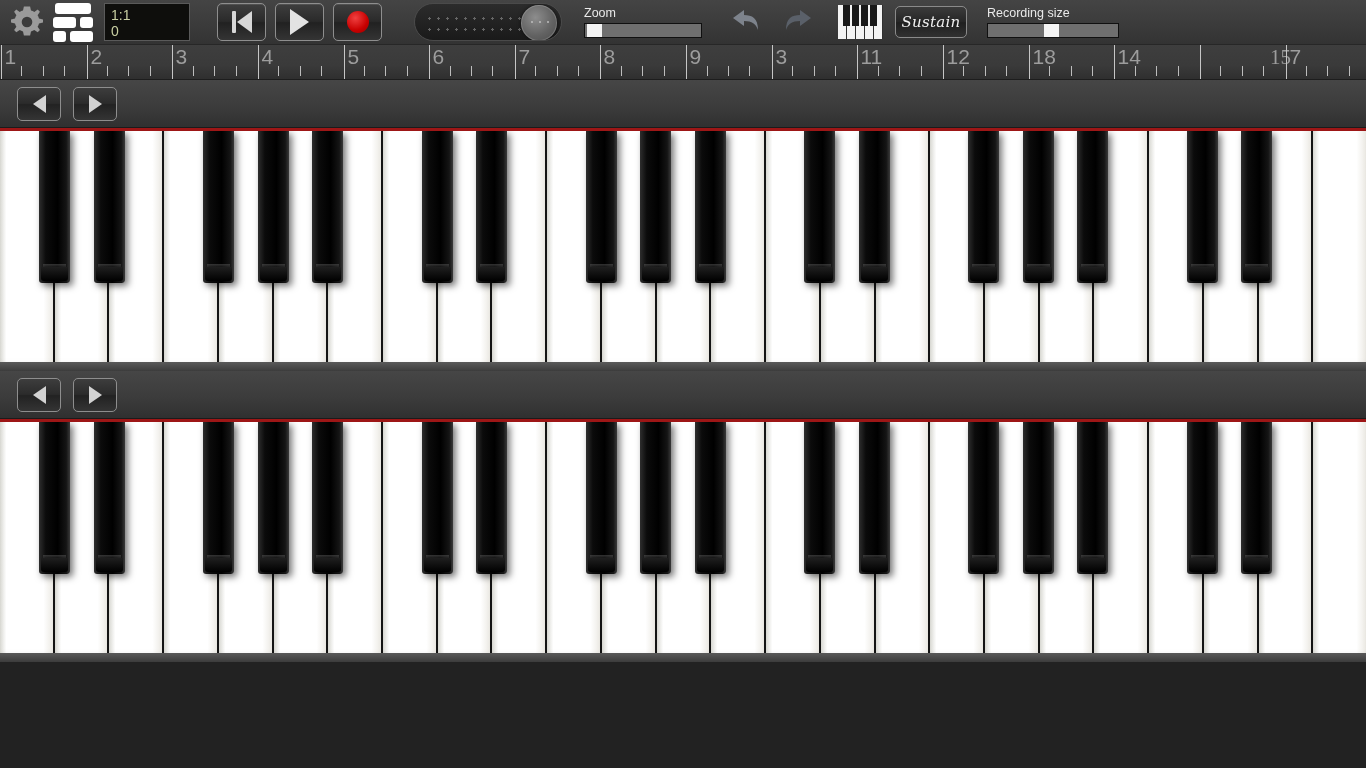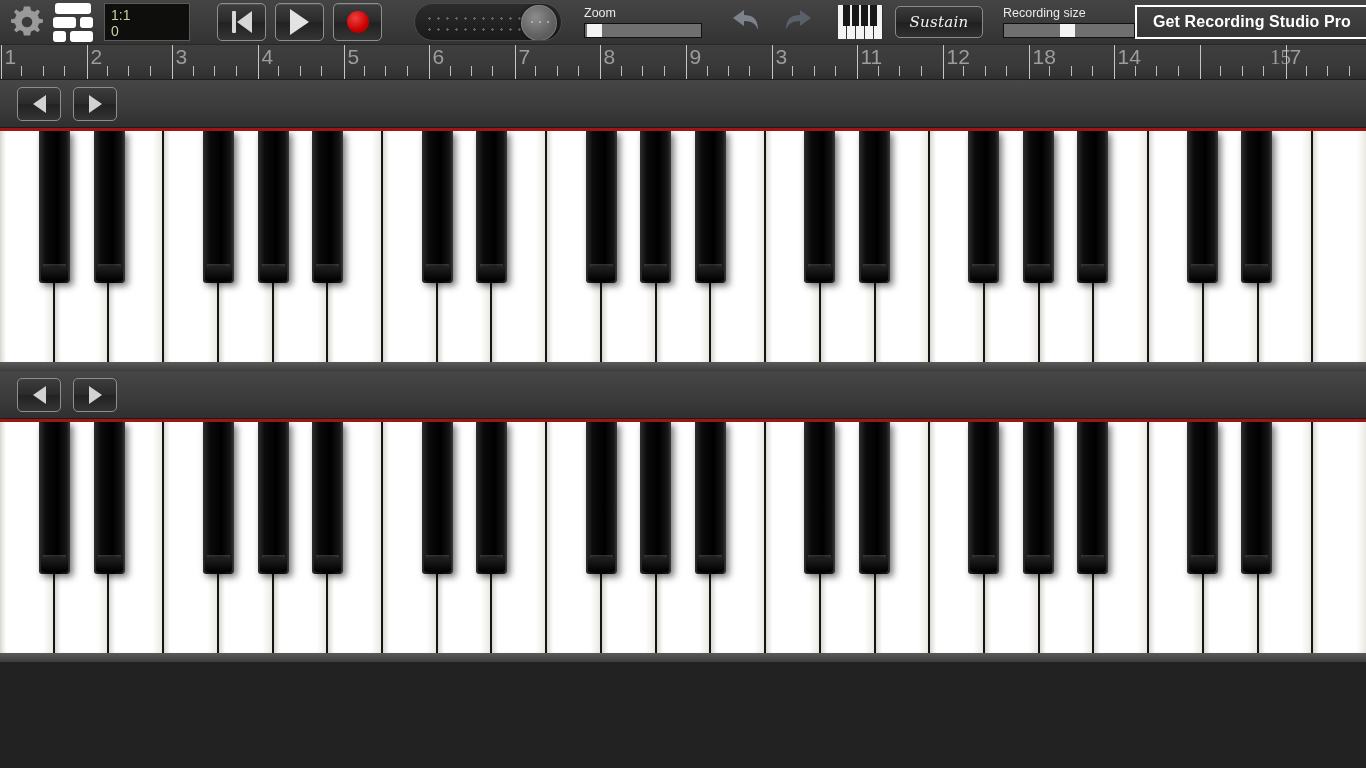--- a/index.html
+++ b/index.html
@@ -69,21 +69,21 @@
   .track{ height:15px; background:#6f6f6f; border:1px solid #101010; position:relative; }
   .thumb{ position:absolute; top:0; height:13px; width:15px; background:#f4f4f4; }
 
   .arrows{ display:flex; gap:16px; margin-left:26px; flex:0 0 auto; align-items:center; }
 
   .kbicon{ margin-left:22px; flex:0 0 auto; display:flex; height:34px; align-items:stretch; }
   .kbi-w{ width:9px; background:#f3f3f3; border-right:1px solid #303030; position:relative; }
   .kbi-b{ width:7px; background:#181818; height:21px; position:absolute; top:0; left:5px; z-index:2; }
 
   .sustain{
-    margin-left:12px; flex:0 0 auto; width:88px; height:32px; border-radius:5px;
+    margin-left:12px; flex:0 0 auto; width:72px; height:32px; border-radius:5px;
     background:linear-gradient(to bottom,#3b3b3b,#262626 50%,#1f1f1f 52%,#313131);
     border:1px solid #8a8a8a; color:#f0f0f0;
     display:flex;align-items:center;justify-content:center;
     font-family:"DejaVu Serif", serif; font-style:italic; font-size:15px;
     letter-spacing:.3px;
   }
 
   .gopro{
     margin-left:auto; margin-right:2px; flex:0 0 auto;
     height:34px; padding:0 16px; border:2px solid #ffffff; background:transparent;
@@ -244,21 +244,20 @@
 
     <div class="sustain">Sustain</div>
 
     <div class="sliderblk" style="margin-left:20px;">
       <div class="slbl">Recording size</div>
       <div class="track" style="width:132px">
         <div class="thumb" id="ksThumb" style="left: 56.16px;"></div>
       </div>
     </div>
 
-    <div class="gopro">Get Recording Studio Pro</div>
   </div>
 
   <div class="ruler" id="ruler">
 
   <div class="bar-tick" style="left: 0.5px;"></div>
       <div class="bar-num" style="left: 0.5px;">1</div>
       <div class="sub-tick" style="left: 21px;"></div>
       <div class="sub-tick" style="left: 43px;"></div>
       <div class="sub-tick" style="left: 64px;"></div>
       <div class="bar-tick" style="left: 86.5px;"></div>

